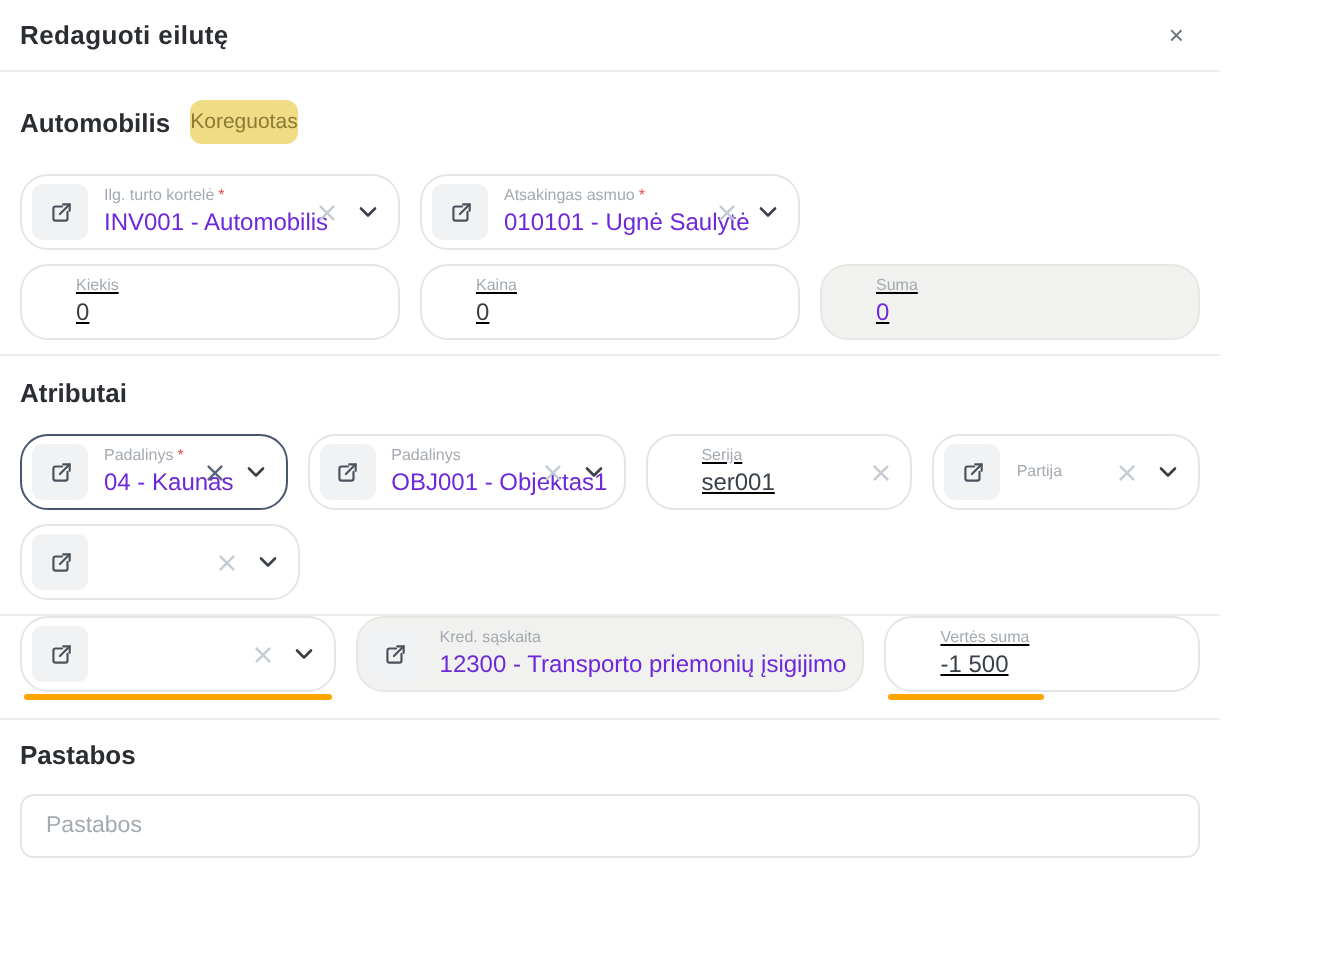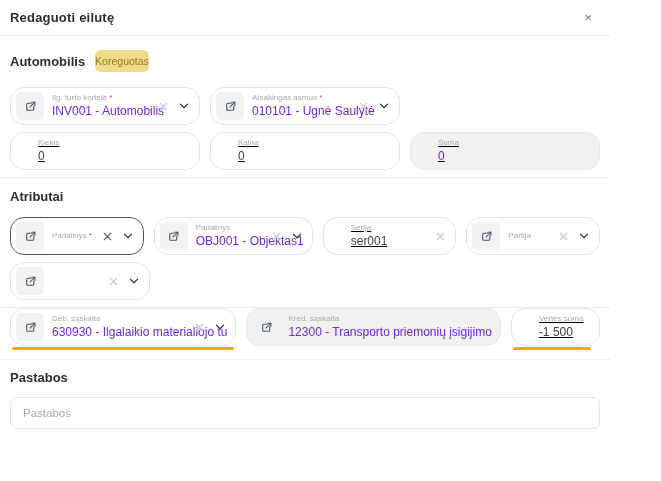--- a/index.html
+++ b/index.html
@@ -183,20 +183,21 @@
     
     <div class="grid cols-4 row-gap">
       <div class="field focused">
         <span class="link-btn">
             <svg width="13" height="13" viewBox="0 0 24 24">
               <use href="#i-ext"></use>
             </svg>
           </span>
         <span class="fval">
           <span class="flabel"><span>Padalinys</span><span class="req">*</span></span>
+          <span class="fvalue">04 - Kaunas</span>
         </span>
         <span class="adorn">
           <span class="x-icon">
               <svg width="11" height="11" viewBox="0 0 24 24" stroke="#5a6576">
                 <use href="#i-x"></use>
               </svg>
             </span>
           <span class="chev-icon">
               <svg width="12" height="12" viewBox="0 0 24 24" stroke="#3a4048">
                 <use href="#i-chev"></use>
@@ -295,24 +296,20 @@
     
 
     
     <div class="grid cols-3 row-verte">
       <div class="field">
         <span class="link-btn">
             <svg width="13" height="13" viewBox="0 0 24 24">
               <use href="#i-ext"></use>
             </svg>
           </span>
-        <span class="fval">
-          <span class="flabel">Deb. sąskaita</span>
-          <span class="fvalue">630930 - Ilgalaikio materialiojo tu</span>
-        </span>
         <span class="adorn">
           <span class="x-icon">
               <svg width="11" height="11" viewBox="0 0 24 24" stroke="#c4cbd2">
                 <use href="#i-x"></use>
               </svg>
             </span>
           <span class="chev-icon">
               <svg width="12" height="12" viewBox="0 0 24 24" stroke="#3a4048">
                 <use href="#i-chev"></use>
               </svg>

